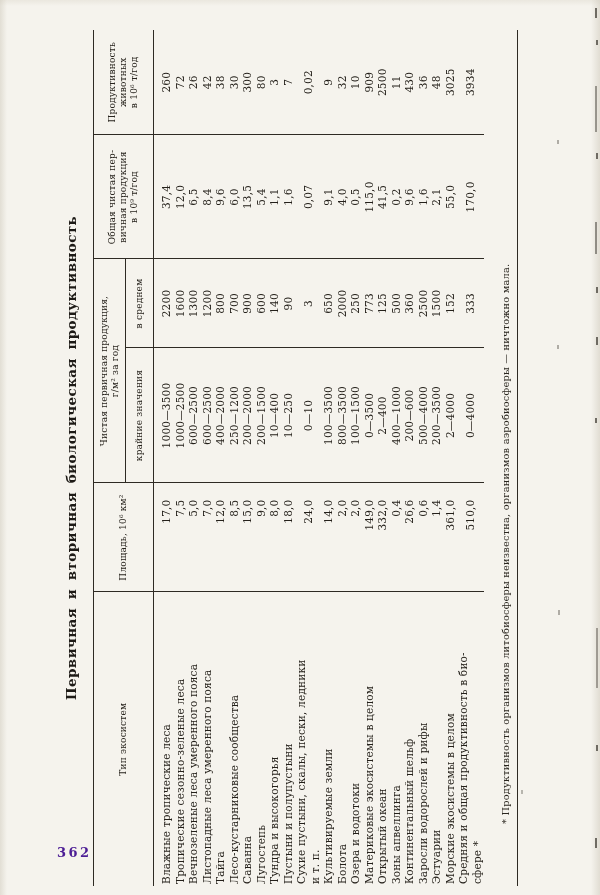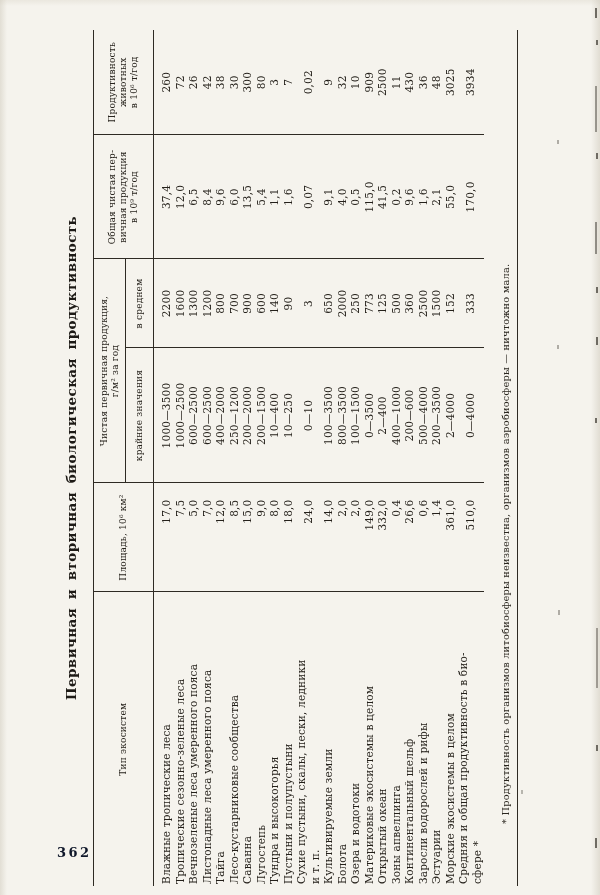--- a/index.html
+++ b/index.html
@@ -59,21 +59,21 @@
     padding-left:62px; font-size:9.8px; letter-spacing:.2px;
     color:#2a261f; white-space:nowrap;
   }
   .bottomrule {
     position:absolute; top:462px; left:0; width:856px;
     border-top:1.4px solid #2e2a23;
   }
   .pagenum {
     position:absolute; left:57px; top:845px;
     font-size:13px; font-weight:bold; letter-spacing:2.5px;
-    color:#0f172a;
+    color:#4c1d95;
   }
   .mark { position:absolute; background:#46413a; opacity:.75; }
 </style>
 </head>
 <body>
 
 <div class="rot">
   <div class="title">Первичная и вторичная биологическая продуктивность</div>
 
   <table class="tbl">

